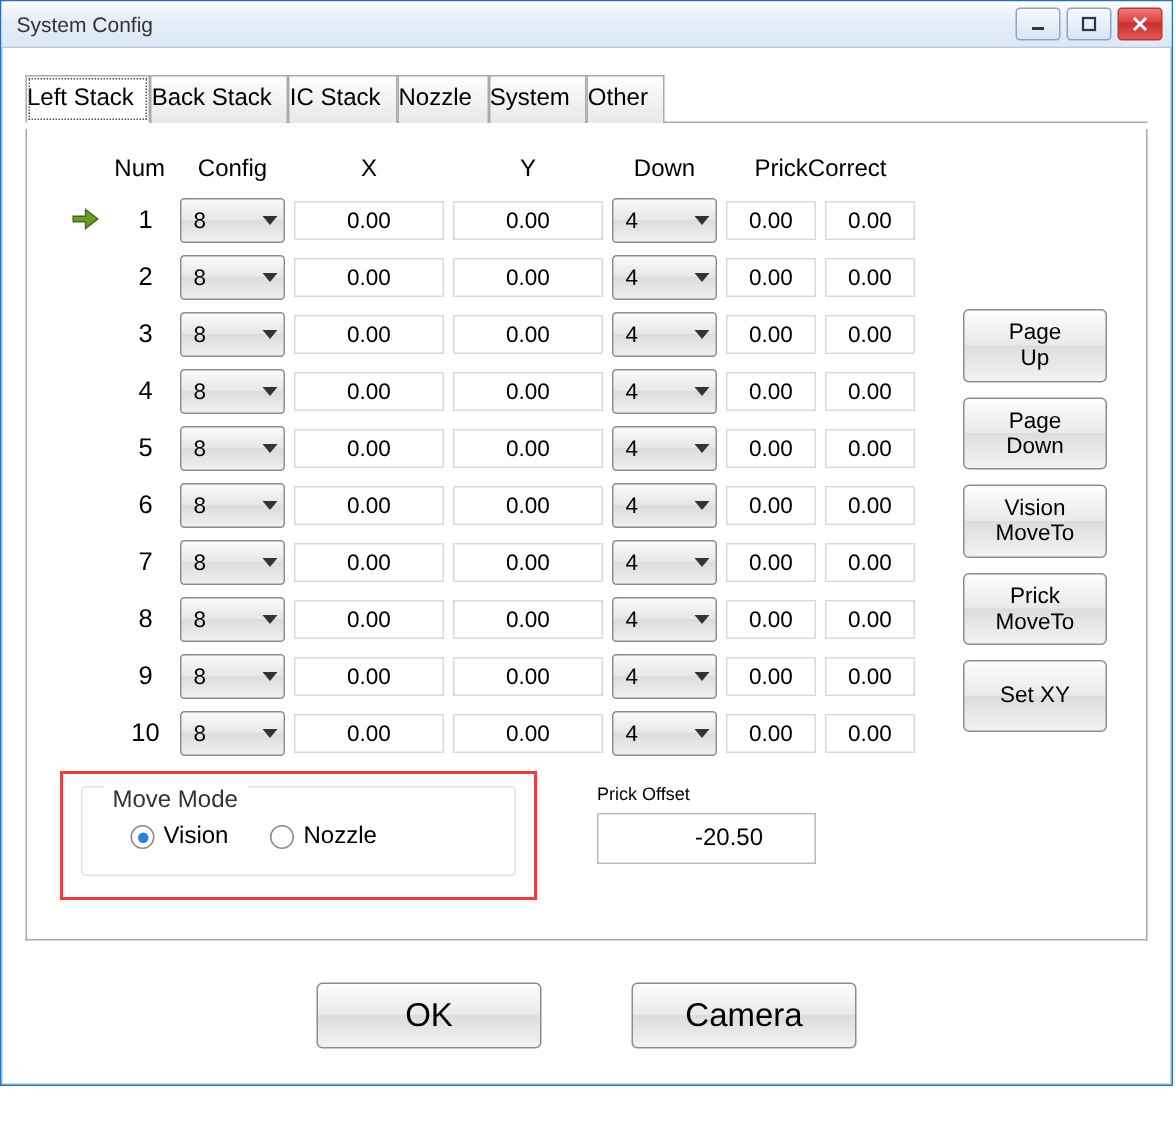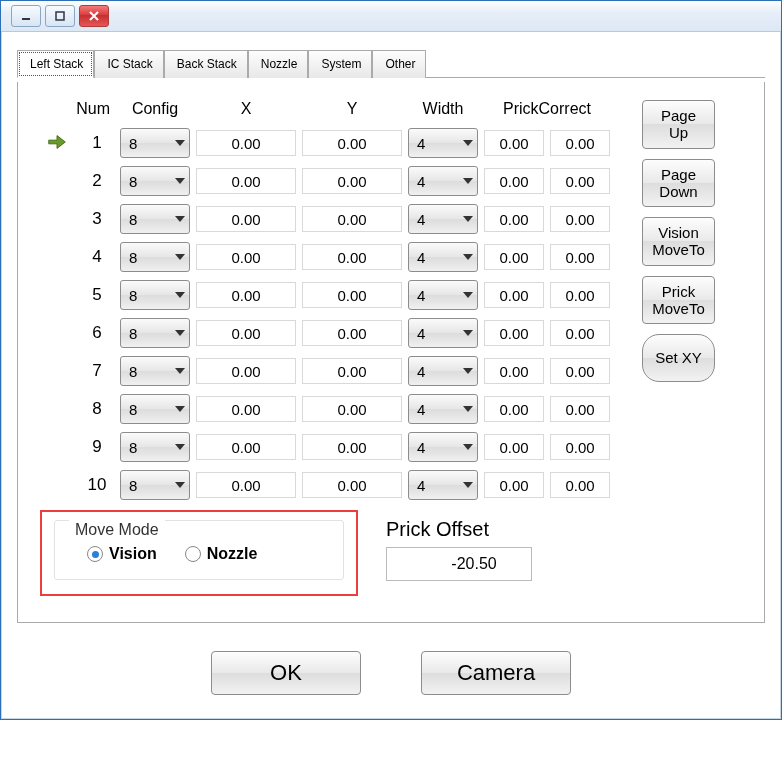--- a/index.html
+++ b/index.html
@@ -47,22 +47,22 @@
     padding: 18px 16px 24px 16px;
   }
 
   
   .tabs {
     display:flex;
     border-bottom: 1px solid #aaa;
     margin-bottom: 4px;
   }
   .tab {
-    padding: 6px 10px 6px 12px;
-    font-size: 12px;
+    padding: 6px 10px 6px 0;
+    font-size: 16px;
     background: linear-gradient(#fdfdfd,#e8e8e8);
     border: 1px solid #aaa;
     border-bottom: none;
     margin-right: 0px;
     margin-bottom: -1px;
     cursor:pointer;
     position:relative;
   }
   .tab.active {
     background:#fff;
@@ -72,21 +72,21 @@
   }
 
   
   .panel {
     border: 1px solid #aaa;
     border-top: none;
     padding: 18px 22px 26px 22px;
     background:#fff;
   }
 
-  .grid-area { display:flex; }
+  .grid-area { display:flex;align-items:center; }
   .table-col { flex:1; }
   .side-col  { width:100px; padding-left:18px; padding-top:0px;}
 
   .hdr {
     display:grid;
     grid-template-columns: 34px 34px 70px 100px 100px 70px 60px 60px;
     column-gap: 6px;
     font-size:16px;
     margin-bottom:6px;
     align-items: end;
@@ -124,36 +124,36 @@
     border:1px solid #d9d9d9;
     font-size:15px;
     text-align:center;
     padding:0;
     width:100%;
     box-sizing:border-box;
     background:#fff;
   }
 
   .side-btn {
-    width: 73px;
+    width: 96px;
     min-height: 48px;
     margin-bottom: 10px;
     border:1px solid #8c8c8c;
     border-radius:4px;
     background: linear-gradient(#fdfdfd,#e9e9e9 49%,#dddddd 50%,#f2f2f2);
     font-size:15px;
     text-align:center;
     padding:6px 4px;
     cursor:pointer;
     line-height:1.15;
   }
 
   .bottom-row {
     display:flex;
-    gap: 28px;
+    gap: 40px;
     margin-top: 6px;
     align-items:flex-start;
   }
   .move-mode-box {
     border: 2px solid #ed3e3e;
     padding: 8px 12px 14px 12px;
     width: 290px;
   }
   .fieldset {
     border:1px solid #e2e2e2;
@@ -161,33 +161,33 @@
     padding: 0px 14px 16px 14px;
     position:relative;
   }
   .fieldset .legend {
     font-size:16px;
     padding: 4px 6px;
     background:#fff;
     color:#333;
   }
   .radios { display:flex; gap:28px; margin-top:6px; padding-left:18px;}
-  .radio { display:flex; align-items:center; gap:6px; font-size:16px; cursor:pointer;font-weight:bold;}
+  .radio { display:flex; align-items:center; gap:6px; font-size:16px; cursor:pointer;}
   .radio-dot {
     width:14px;height:14px;border:1px solid #888;border-radius:50%;
     display:flex;align-items:center;justify-content:center;background:#fff;
   }
   .radio-dot.sel::after{
     content:"";width:7px;height:7px;border-radius:50%;background:#2a7fd6;
   }
 
   .prick-offset {
     padding-top:8px;
   }
-  .prick-offset .lbl { font-size:20px; margin-bottom:6px; display:block;}
+  .prick-offset .lbl { font-size:12px; margin-bottom:6px; display:block;}
   .prick-offset .inputs { display:flex; gap:18px; }
   .po-input {
     width:110px; height:30px; border:1px solid #bbb; font-size:16px; text-align:center;padding-left:32px;
   }
 
   .dlg-buttons {
     display:flex;
     justify-content:center;
     gap: 60px;
     margin-top: 28px;
@@ -202,20 +202,21 @@
   }
 
   .arrow-svg { width:22px; height:22px; }
 </style>
 </head>
 <body>
 
 <div class="window">
 
   <div class="titlebar">
+    <span class="title">System Config</span>
     <div class="btns">
       <div class="tb-btn">
         <svg viewBox="0 0 12 12">
             <rect x="2" y="8" width="8" height="2" fill="#334"></rect>
           </svg>
       </div>
       <div class="tb-btn">
         <svg viewBox="0 0 12 12">
             <rect x="2" y="2" width="8" height="8" fill="none" stroke="#334" stroke-width="1.5"></rect>
           </svg>
@@ -225,39 +226,39 @@
             <path d="M2 2 L10 10 M10 2 L2 10" stroke="#fff" stroke-width="2"></path>
           </svg>
       </div>
     </div>
   </div>
 
   <div class="client">
 
     <div class="tabs" id="tab-bar">
         <div class="tab active">Left Stack</div>
+        <div class="tab">Back Stack</div>
         <div class="tab">IC Stack</div>
-        <div class="tab">Back Stack</div>
         <div class="tab">Nozzle</div>
         <div class="tab">System</div>
         <div class="tab">Other</div>
       </div>
 
     <div class="panel">
 
       <div class="grid-area">
 
         <div class="table-col">
 
           <div class="hdr">
             <div class="num-h">Num</div>
             <div>Config</div>
             <div>X</div>
             <div>Y</div>
-            <div>Width</div>
+            <div>Down</div>
             <div class="prick-h">PrickCorrect</div>
           </div>
 
           <div id="rows">
               <div class="row">
                 <div class="arrow-cell"><svg class="arrow-svg" viewBox="0 0 24 24">
                     <path d="M3 10 H12 V5 L21 12 L12 19 V14 H3 Z" fill="#6a9a2a" stroke="#3f6b12" stroke-width="1"></path>
                   </svg></div>
                 <div class="num-cell">1</div>
                 <div class="dropdown">
@@ -448,21 +449,21 @@
 
         <div class="side-col">
           <button class="side-btn" style="white-space: pre-line;">Page
 Up</button>
           <button class="side-btn" style="white-space: pre-line;">Page
 Down</button>
           <button class="side-btn" style="white-space: pre-line;">Vision
 MoveTo</button>
           <button class="side-btn" style="white-space: pre-line;">Prick
 MoveTo</button>
-          <button class="side-btn" style="white-space: pre-line; border-radius: 17px;">Set XY</button>
+          <button class="side-btn" style="white-space: pre-line;">Set XY</button>
         </div>
 
       </div>
 
     </div>
 
     <div class="dlg-buttons">
       <button class="dlg-btn">OK</button>
       <button class="dlg-btn">Camera</button>
     </div>

